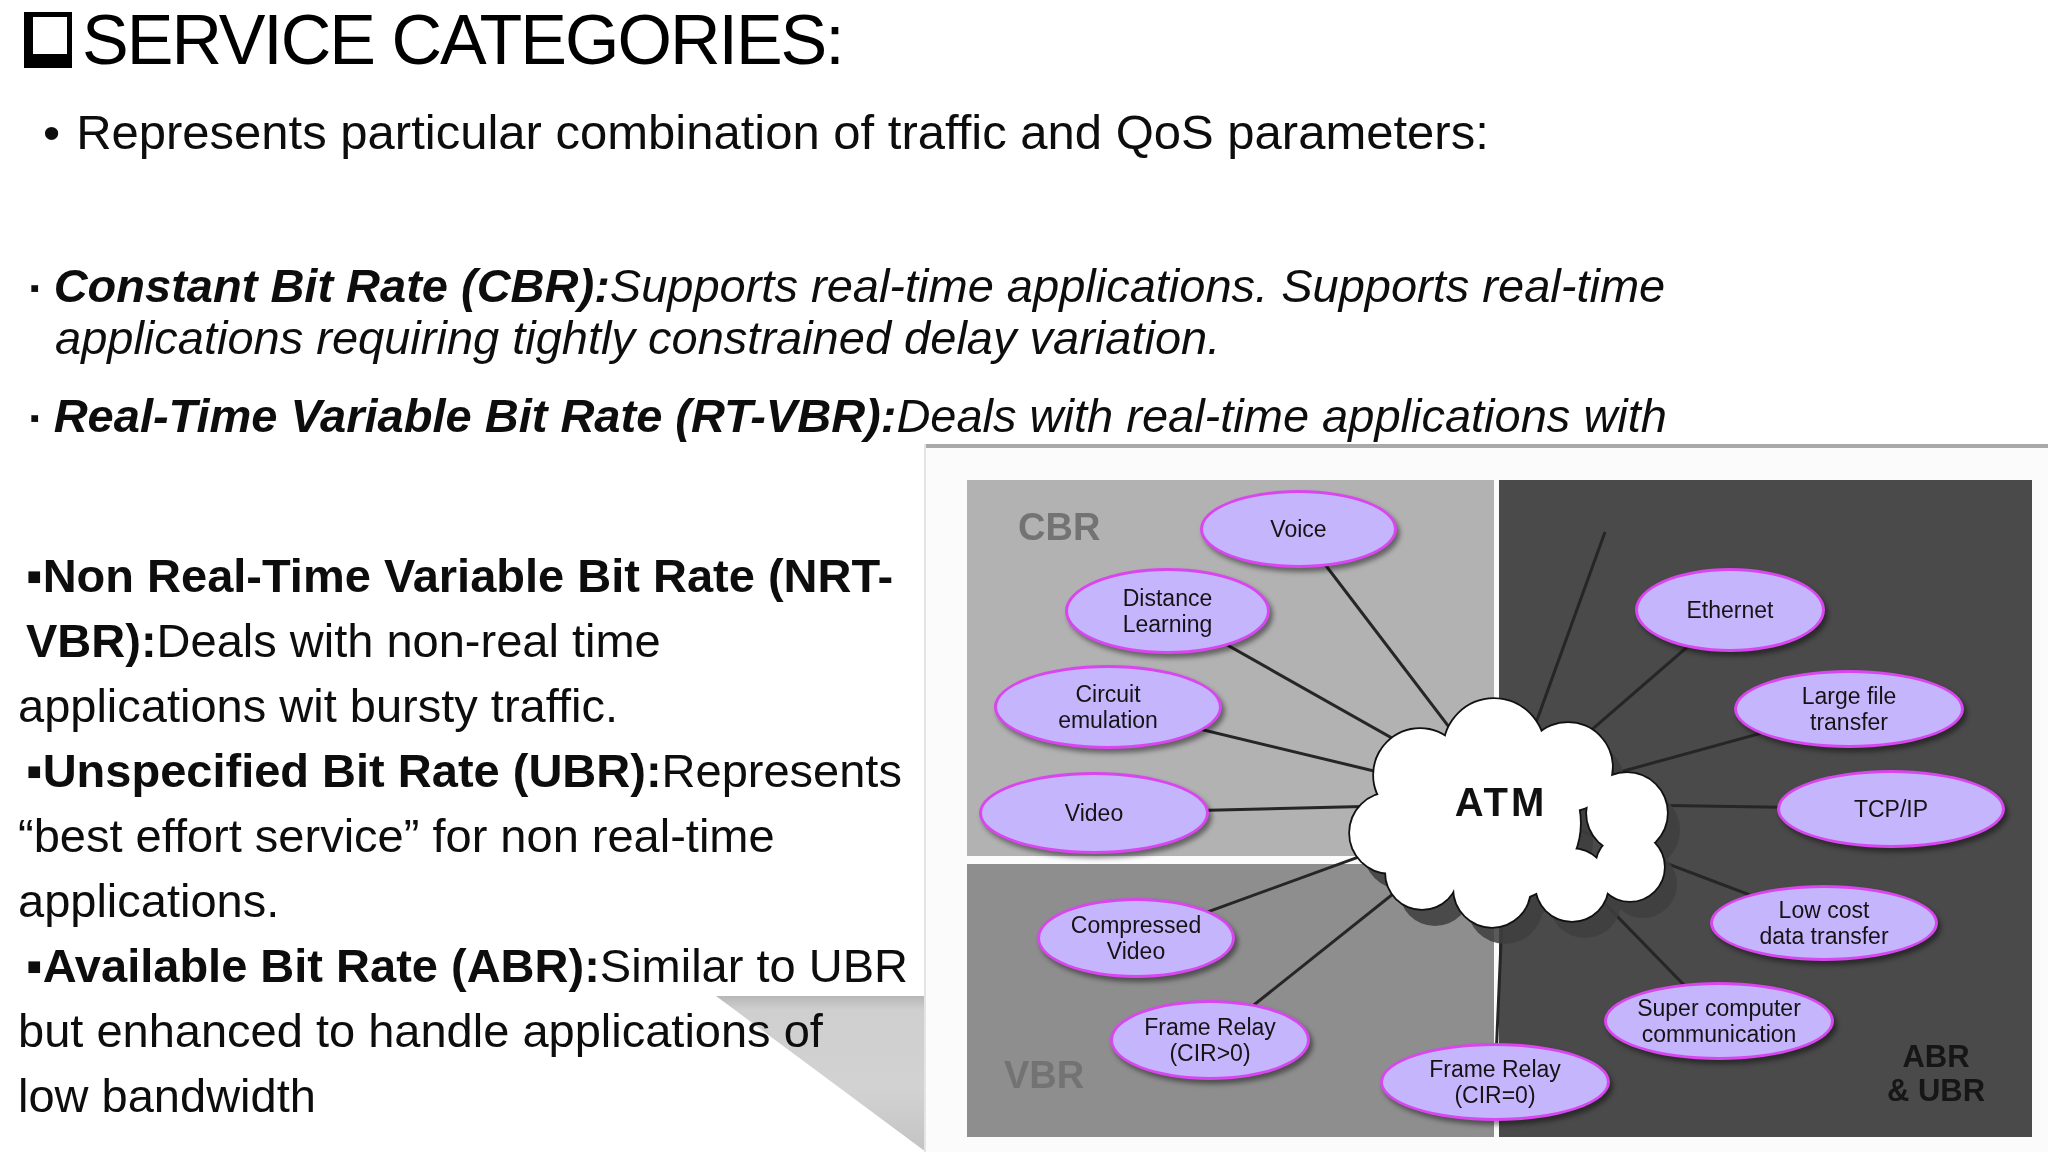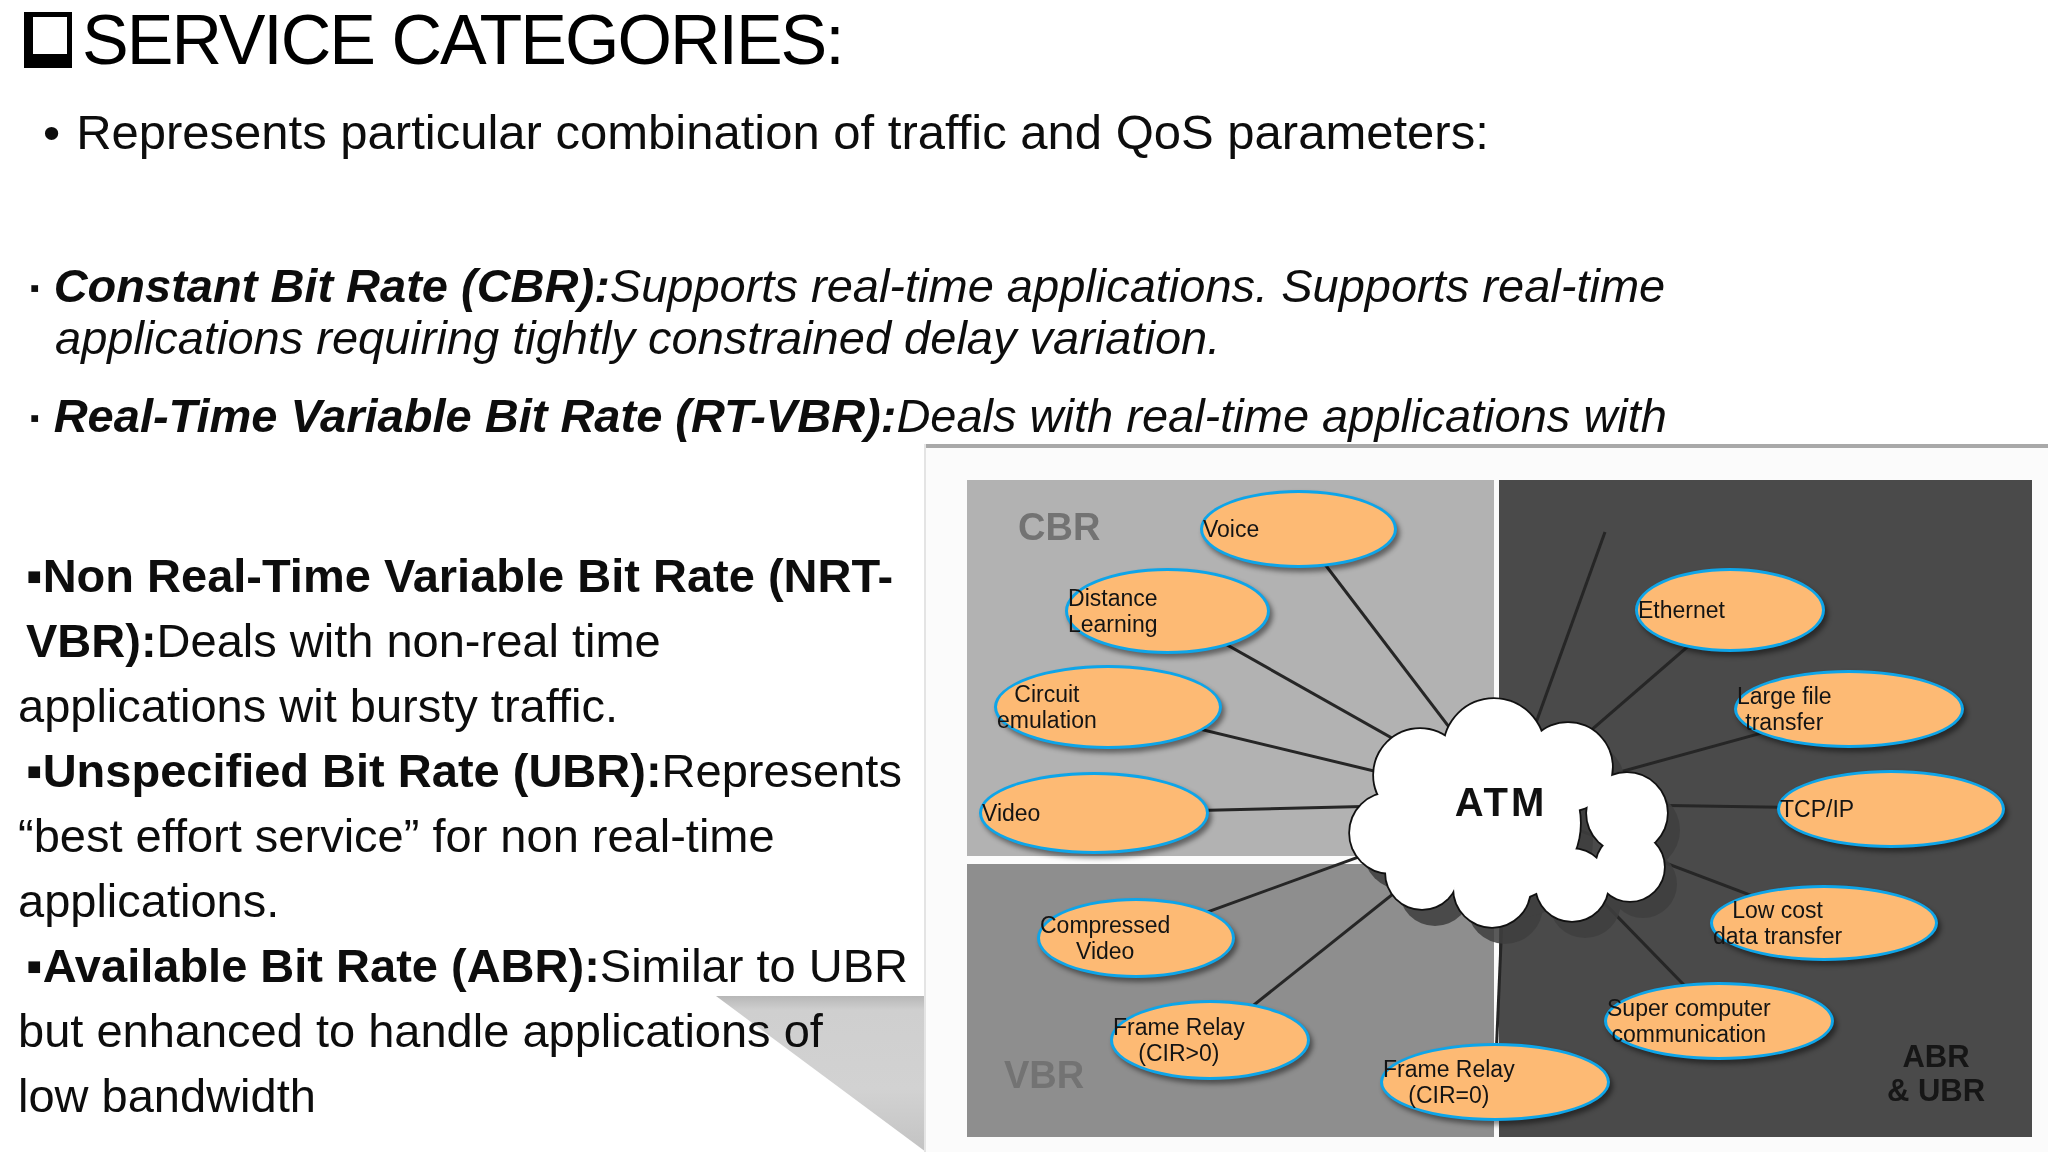--- a/index.html
+++ b/index.html
@@ -36,22 +36,22 @@
   .figure { position:absolute; left:924px; top:444px; width:1124px; height:708px; background:#fbfbfb;
             border-left:2px solid #e4e4e4; z-index:3; overflow:hidden; }
   .fig-topline { position:absolute; left:0; top:0; width:1124px; height:4px; background:#a9a9a9; }
   .panel { position:absolute; }
   .panel.cbr   { left:41px;  top:36px;  width:527px; height:376px; background:#b2b2b2; }
   .panel.vbr   { left:41px;  top:420px; width:527px; height:273px; background:#8e8e8e; }
   .panel.right { left:573px; top:36px;  width:533px; height:657px; background:#4a4a4a; }
 
   .netsvg { position:absolute; left:0; top:0; width:1124px; height:708px; z-index:2; }
 
-  .node { position:absolute; z-index:4; display:flex; align-items:center; 
-          border:3px solid #0ea5e9; border-radius:50%; background:#fdba74;
+  .node { position:absolute; z-index:4; display:flex; align-items:center; justify-content:center;
+          border:3px solid #d946ef; border-radius:50%; background:#c4b5fd;
           box-shadow:3px 4px 5px rgba(0,0,0,0.45); }
   .node span { font-size:23px; line-height:26px; text-align:center; white-space:pre-line; color:#141414; }
 
   .rlabel { position:absolute; z-index:4; font-weight:bold; color:#737373; }
   .rlabel.cbr-label { left:92px; top:62px; font-size:38px; }
   .rlabel.vbr-label { left:78px; top:610px; font-size:38px; }
   .rlabel.abr-label { left:930px; top:596px; width:160px; font-size:31px; line-height:34px;
                       text-align:center; white-space:pre-line; color:#161616; }
 </style>
 </head>

